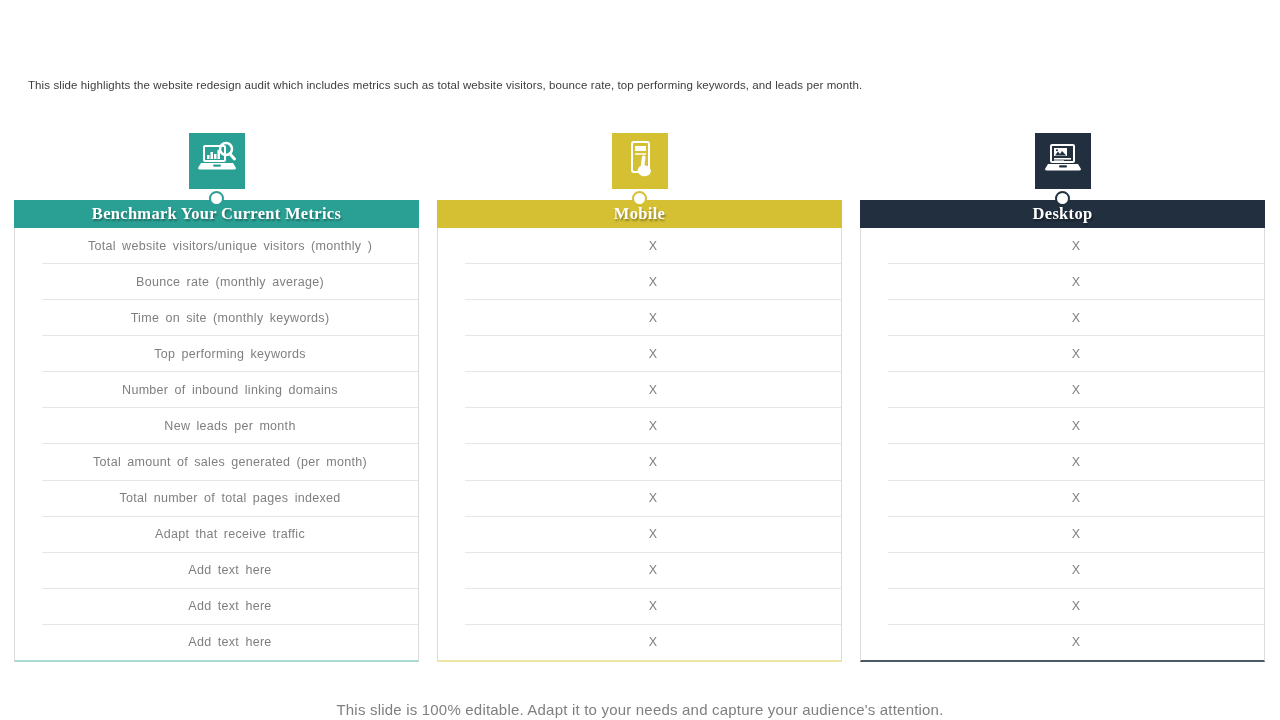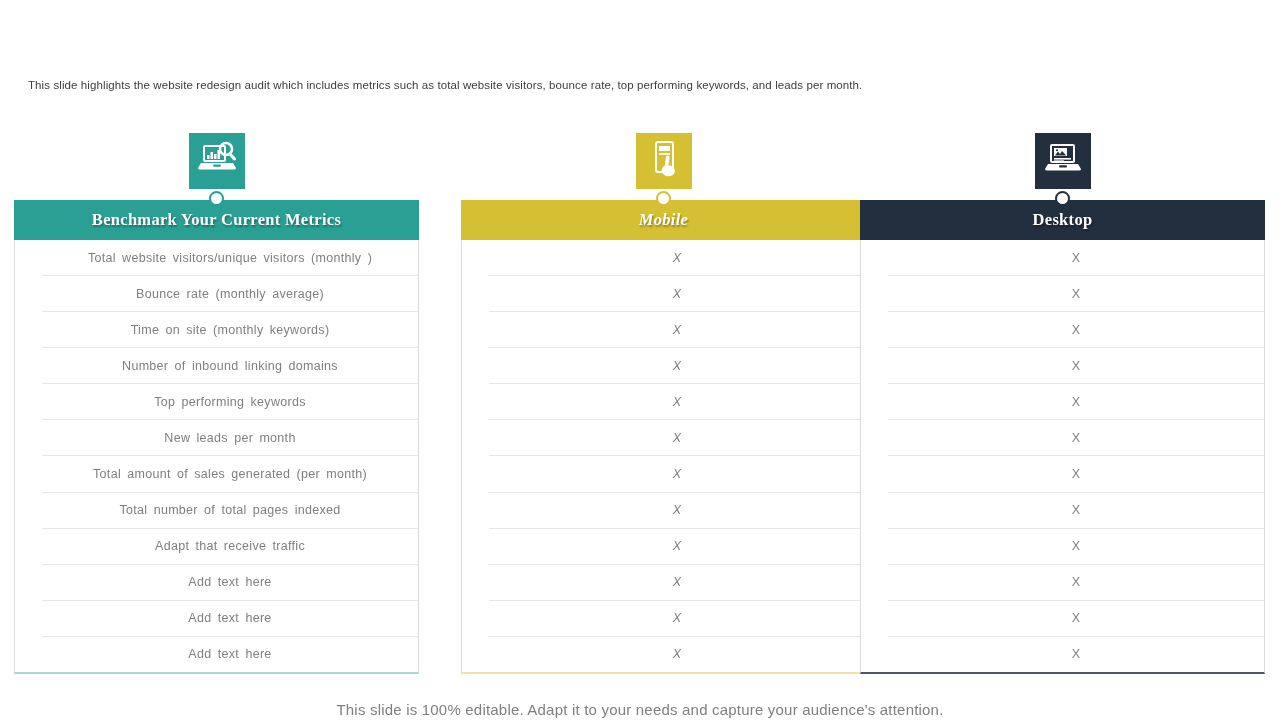--- a/index.html
+++ b/index.html
@@ -2,25 +2,25 @@
 <html><head>
 <meta charset="utf-8">
 <style>
   html,body{margin:0;padding:0;background:#fff;}
   .slide{position:relative;width:1280px;height:720px;background:#ffffff;overflow:hidden;
          font-family:"Liberation Sans", sans-serif;}
   .title{position:absolute;left:28px;top:22px;font-family:"Liberation Serif", serif;
          font-weight:400;font-size:35px;color:#1c1c1c;letter-spacing:-0.4px;}
   .subtitle{position:absolute;left:28px;top:79px;font-size:11.5px;color:#3d3d3d;letter-spacing:0.1px;}
   .col{position:absolute;top:133px;width:405px;}
-  .col-0{left:14px;} .col-1{left:461px;font-style:italic;} .col-2{left:860px;}
+  .col-0{left:14px;} .col-1{left:437px;} .col-2{left:860px;}
   .icon-sq{width:56px;height:56px;margin:0 auto;display:flex;align-items:center;justify-content:center;}
   .dot{width:11px;height:11px;border-radius:50%;background:#fff;border:2.5px solid #000;
        margin:2px auto -6px;position:relative;z-index:2;}
-  .hdr{height:40px;display:flex;align-items:center;justify-content:center;
+  .hdr{height:28px;display:flex;align-items:center;justify-content:center;
        font-family:"Liberation Serif", serif;font-weight:700;font-size:16.5px;color:#ffffff;
        text-shadow:1px 1.5px 2px rgba(0,0,0,0.35);letter-spacing:0.3px;}
   .tbody{height:434px;display:flex;flex-direction:column;background:#fff;
          border:1px solid #dcdcdc;border-top:none;border-bottom:2.5px solid #999;box-sizing:border-box;padding-left:27px;}
   .cell{flex:1;display:flex;align-items:center;justify-content:center;
         border-bottom:1px solid #e6e6e6;font-size:12.5px;color:#7f7f7f;
         letter-spacing:0.3px;word-spacing:2.5px;}
   .cell:last-child{border-bottom:none;}
   .footer{position:absolute;left:0;top:701px;width:100%;text-align:center;
           font-size:15px;color:#7f7f7f;letter-spacing:0.2px;}
@@ -44,22 +44,22 @@
         <path d="M12 30 H44 L47 35 Q47 36.5 45 36.5 H11 Q9 36.5 9 35 Z" fill="#fff"></path>
         <rect x="24" y="31.5" width="8" height="2.2" rx="1.1" fill="#2AA094"></rect>
       </svg>
     </div>
     <div class="dot" style="border-color: rgb(42, 160, 148);"></div>
     <div class="hdr" style="background: rgb(42, 160, 148);">Benchmark Your Current  Metrics</div>
     <div class="tbody" style="border-bottom-color: rgb(171, 218, 212);">
         <div class="cell">Total website visitors/unique visitors (monthly )</div>
         <div class="cell">Bounce rate (monthly average)</div>
         <div class="cell">Time on site (monthly keywords)</div>
+        <div class="cell">Top performing  keywords</div>
         <div class="cell">Number of inbound linking domains</div>
-        <div class="cell">Top performing  keywords</div>
         <div class="cell">New leads per month</div>
         <div class="cell">Total amount of sales generated (per month)</div>
         <div class="cell">Total number of total pages indexed</div>
         <div class="cell">Adapt that receive traffic</div>
         <div class="cell">Add text here</div>
         <div class="cell">Add text here</div>
         <div class="cell">Add text here</div>
       </div>
   </div>
 

